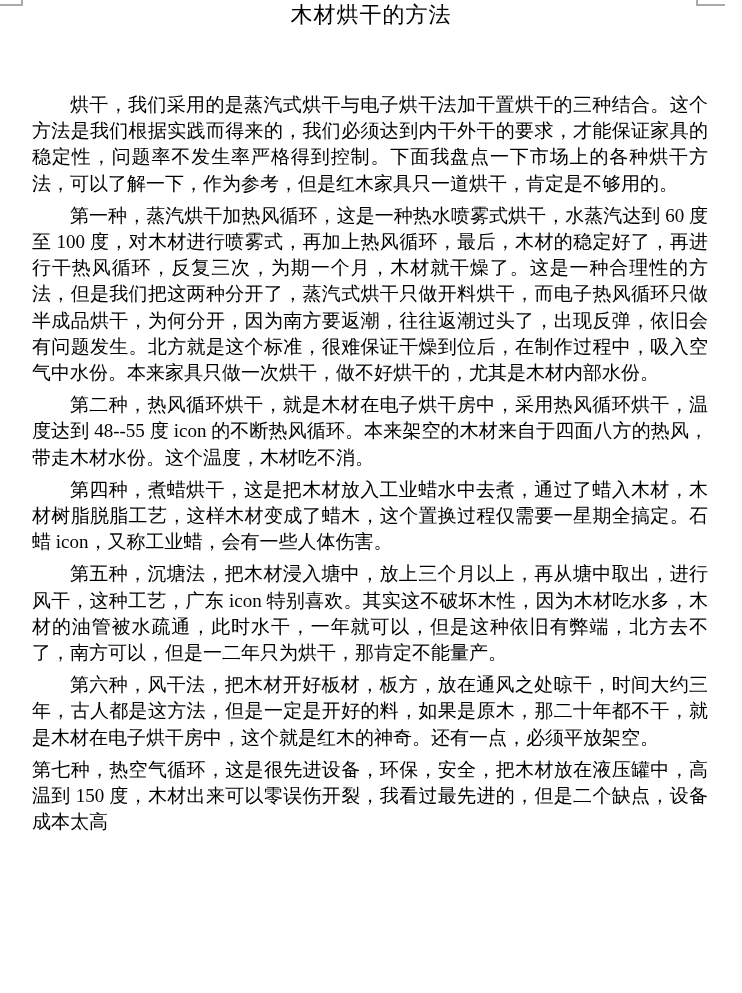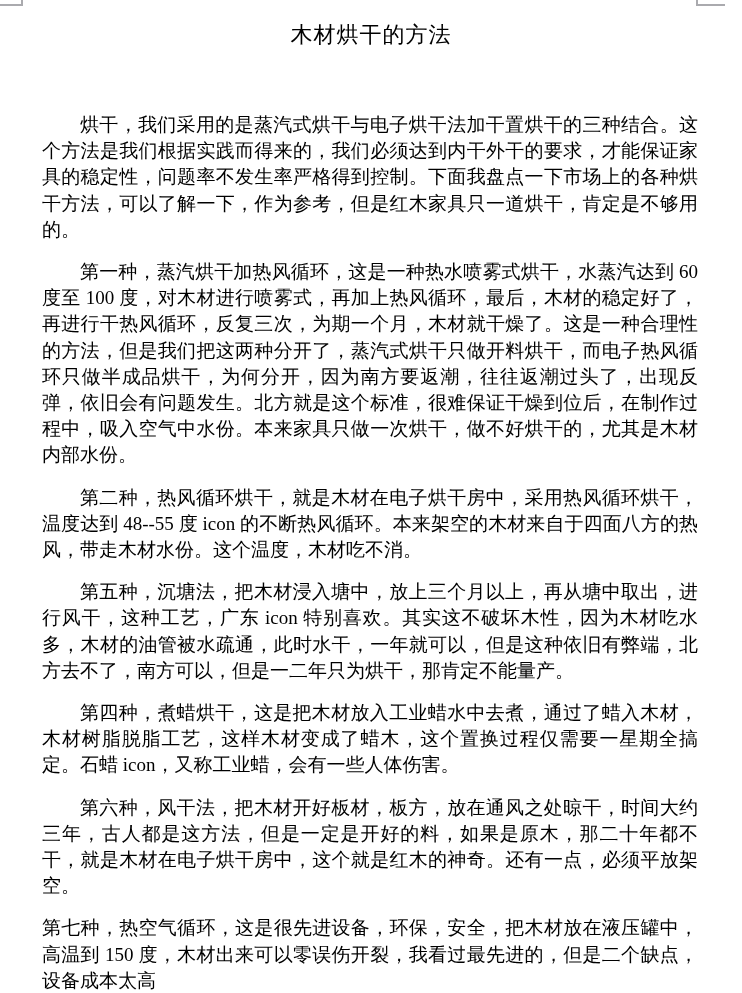--- a/index.html
+++ b/index.html
@@ -16,37 +16,37 @@
     color: #000000;
   }
   
   .crop { position: absolute; background: #aaaaae; }
   .crop-tl-h { left: 0;   top: 4px; width: 22px; height: 2px; }
   .crop-tl-v { left: 21px; top: 0;  width: 2px;  height: 6px; }
   .crop-tr-h { left: 696px; top: 4px; width: 29px; height: 2px; }
   .crop-tr-v { left: 696px; top: 0;  width: 2px;  height: 6px; }
 
   .doc-title {
-    margin-top: 20px;
+    margin-top: 0;
     height: 30px;
     line-height: 30px;
     text-align: center;
     font-size: 22px;
     font-weight: normal;
     letter-spacing: 1px;
   }
   .doc-content {
     margin: 62px 28px 0 26px;
     font-size: 19px;
     line-height: 26.2px;
     text-align: justify;
     text-justify: inter-character;
   }
   .doc-content p {
-    margin: 16px;
+    margin: 6px;
     padding: 0;
     text-indent: 2em;
   }
   .doc-content p.no-indent {
     text-indent: 0;
   }
 </style>
 </head>
 <body>
 
@@ -54,17 +54,17 @@
 <div class="crop crop-tl-v"></div>
 <div class="crop crop-tr-h"></div>
 <div class="crop crop-tr-v"></div>
 
 <h1 class="doc-title">木材烘干的方法</h1>
 
 <div class="doc-content">
   <p>烘干，我们采用的是蒸汽式烘干与电子烘干法加干置烘干的三种结合。这个方法是我们根据实践而得来的，我们必须达到内干外干的要求，才能保证家具的稳定性，问题率不发生率严格得到控制。下面我盘点一下市场上的各种烘干方法，可以了解一下，作为参考，但是红木家具只一道烘干，肯定是不够用的。</p>
   <p>第一种，蒸汽烘干加热风循环，这是一种热水喷雾式烘干，水蒸汽达到 60 度至 100 度，对木材进行喷雾式，再加上热风循环，最后，木材的稳定好了，再进行干热风循环，反复三次，为期一个月，木材就干燥了。这是一种合理性的方法，但是我们把这两种分开了，蒸汽式烘干只做开料烘干，而电子热风循环只做半成品烘干，为何分开，因为南方要返潮，往往返潮过头了，出现反弹，依旧会有问题发生。北方就是这个标准，很难保证干燥到位后，在制作过程中，吸入空气中水份。本来家具只做一次烘干，做不好烘干的，尤其是木材内部水份。</p>
   <p>第二种，热风循环烘干，就是木材在电子烘干房中，采用热风循环烘干，温度达到 48--55 度 icon 的不断热风循环。本来架空的木材来自于四面八方的热风，带走木材水份。这个温度，木材吃不消。</p>
+  <p>第四种，煮蜡烘干，这是把木材放入工业蜡水中去煮，通过了蜡入木材，木材树脂脱脂工艺，这样木材变成了蜡木，这个置换过程仅需要一星期全搞定。石蜡 icon，又称工业蜡，会有一些人体伤害。</p>
   <p>第五种，沉塘法，把木材浸入塘中，放上三个月以上，再从塘中取出，进行风干，这种工艺，广东 icon 特别喜欢。其实这不破坏木性，因为木材吃水多，木材的油管被水疏通，此时水干，一年就可以，但是这种依旧有弊端，北方去不了，南方可以，但是一二年只为烘干，那肯定不能量产。</p>
-  <p>第四种，煮蜡烘干，这是把木材放入工业蜡水中去煮，通过了蜡入木材，木材树脂脱脂工艺，这样木材变成了蜡木，这个置换过程仅需要一星期全搞定。石蜡 icon，又称工业蜡，会有一些人体伤害。</p>
   <p>第六种，风干法，把木材开好板材，板方，放在通风之处晾干，时间大约三年，古人都是这方法，但是一定是开好的料，如果是原木，那二十年都不干，就是木材在电子烘干房中，这个就是红木的神奇。还有一点，必须平放架空。</p>
   <p class="no-indent">第七种，热空气循环，这是很先进设备，环保，安全，把木材放在液压罐中，高温到 150 度，木材出来可以零误伤开裂，我看过最先进的，但是二个缺点，设备成本太高</p>
 </div>
 
 </body></html>

